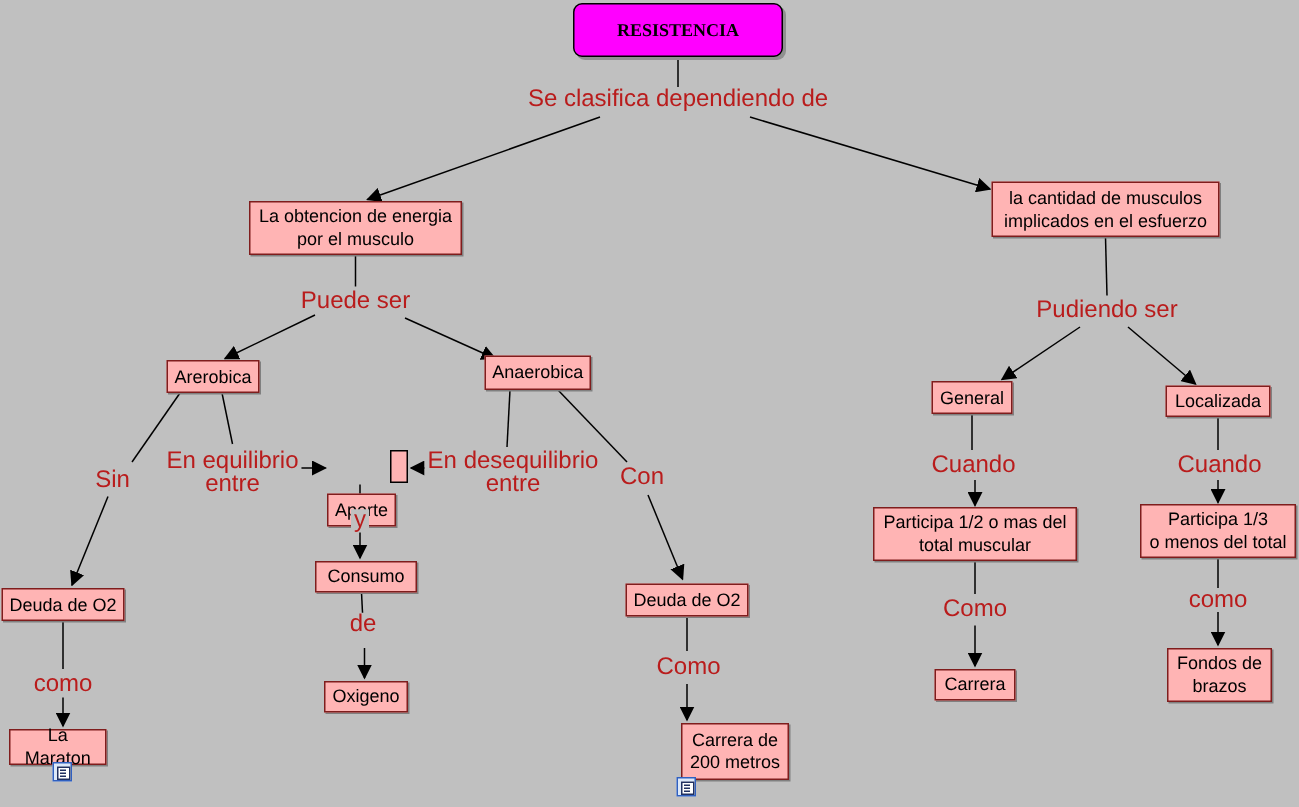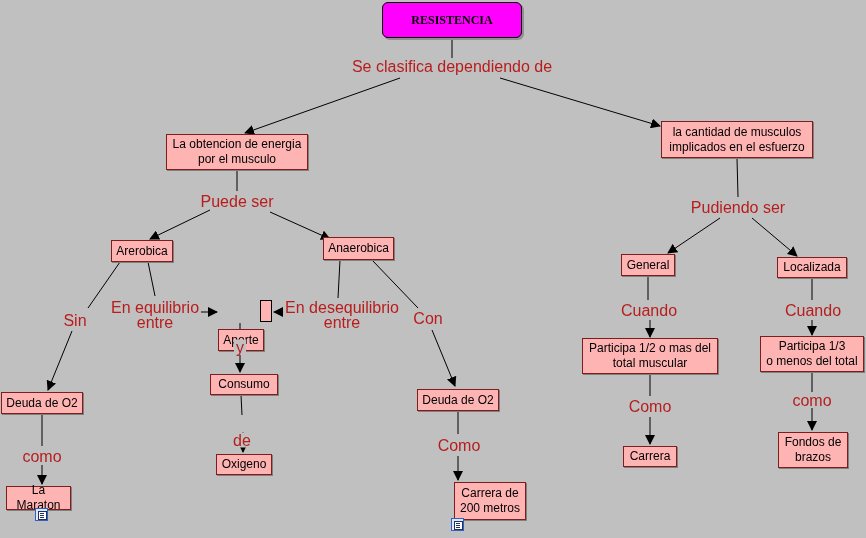--- a/index.html
+++ b/index.html
@@ -161,19 +161,19 @@
 <div class="link-label" style="left:452px;top:66px;">Se clasifica dependiendo de</div>
 <div class="link-label" style="left:237px;top:201px;">Puede ser</div>
 <div class="link-label" style="left:738px;top:207px;">Pudiendo ser</div>
 <div class="link-label" style="left:75px;top:320px;">Sin</div>
 <div class="link-label" style="left:155px;top:315px;">En equilibrio
 entre</div>
 <div class="link-label" style="left:342px;top:315px;">En desequilibrio
 entre</div>
 <div class="link-label" style="left:428px;top:318px;">Con</div>
 <div class="link-label" style="left:240px;top:347px;">y</div>
-<div class="link-label" style="left:242px;top:440px;text-align:center;">de</div>
+<div class="link-label" style="left:242px;top:416px;text-align:center;">de</div>
 <div class="link-label" style="left:42px;top:456px;">como</div>
 <div class="link-label" style="left:459px;top:445px;">Como</div>
 <div class="link-label" style="left:649px;top:310px;">Cuando</div>
 <div class="link-label" style="left:813px;top:310px;">Cuando</div>
 <div class="link-label" style="left:650px;top:406px;">Como</div>
 <div class="link-label" style="left:812px;top:400px;">como</div>
 
 </body></html>

